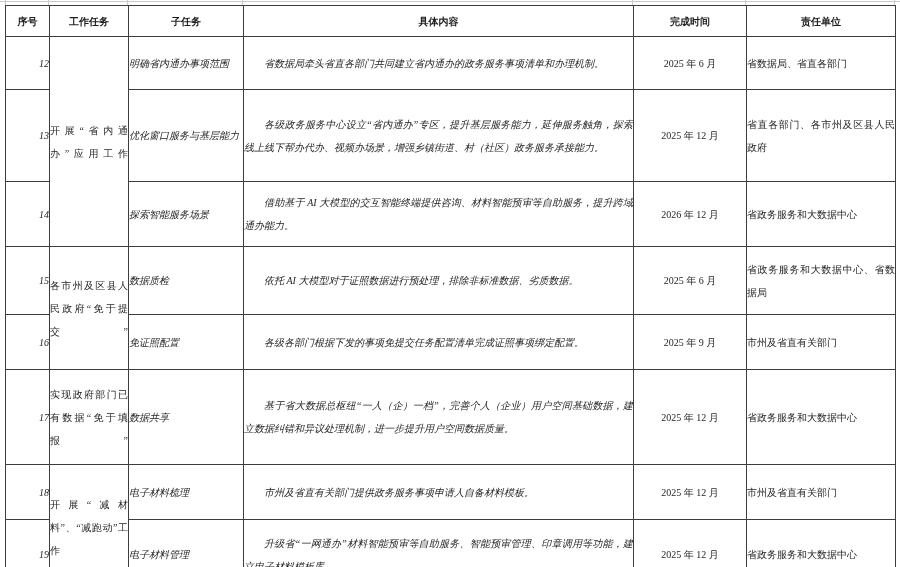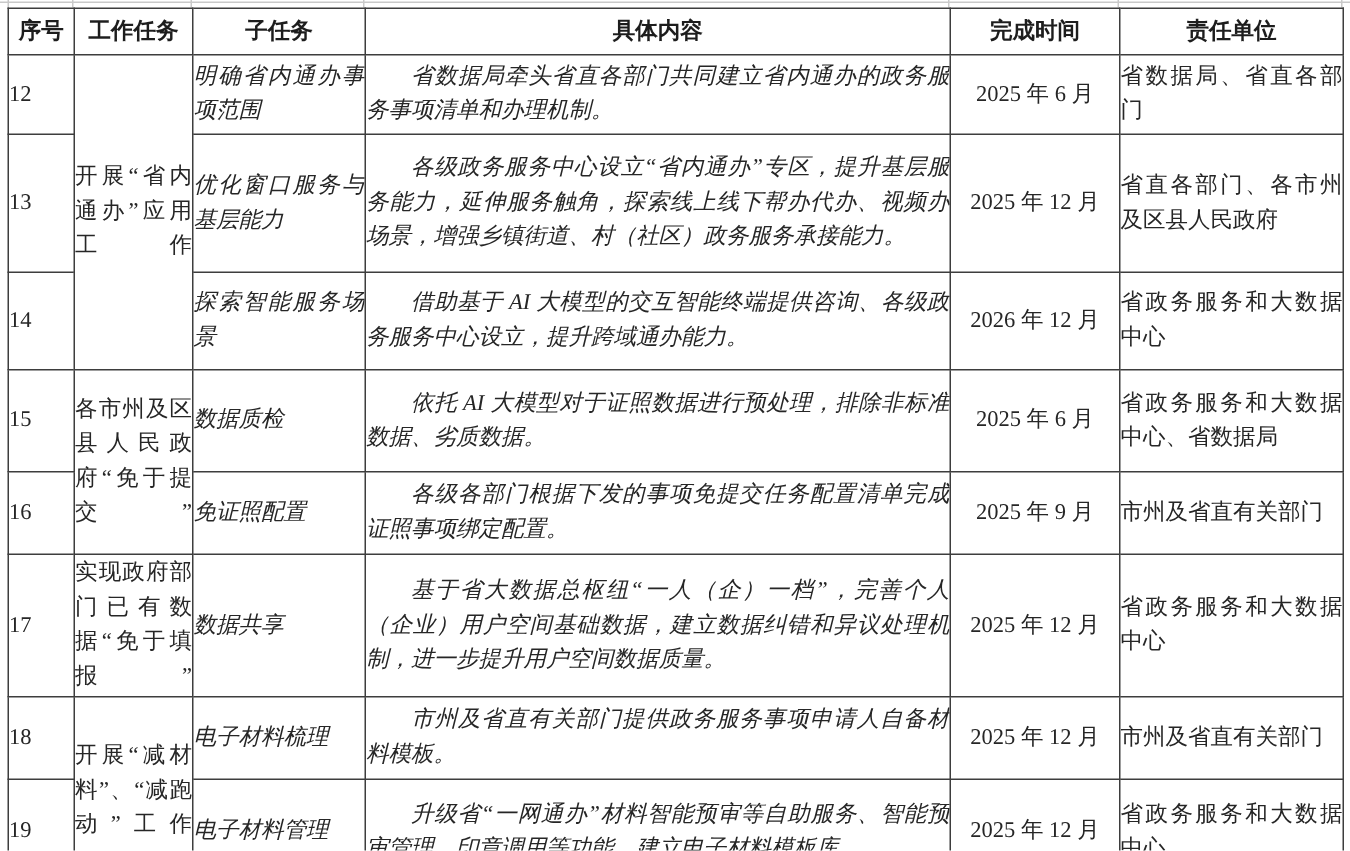--- a/index.html
+++ b/index.html
@@ -24,30 +24,30 @@
   }
 
   table.doc-table {
     position: absolute; left: 5px; top: 5px; width: 890px;
     border-collapse: collapse; table-layout: fixed;
   }
   .doc-table th, .doc-table td {
     border: 1px solid #3d3d3d;
     padding: 0;
     vertical-align: middle;
-    font-size: 15px;
+    font-size: 10px;
     line-height: 23px;
     overflow: hidden;
   }
   .doc-table th {
     font-weight: bold;
     text-align: center;
     color: #1d1d1d;
   }
-  .no-cell   { text-align: left; }
+  .no-cell   { text-align: right; font-style: italic; }
   .task-cell {
     text-align: justify; text-align-last: justify;
     padding: 0 7px;
   }
   .subtask-cell {
     text-align: justify;
     padding: 0 6px;
     font-style: italic;
   }
   .content-cell {
@@ -107,21 +107,21 @@
       <tr style="height:92px">
         <td class="no-cell">13</td>
         <td class="subtask-cell">优化窗口服务与基层能力</td>
         <td class="content-cell">各级政务服务中心设立“省内通办”专区，提升基层服务能力，延伸服务触角，探索线上线下帮办代办、视频办场景，增强乡镇街道、村（社区）政务服务承接能力。</td>
         <td class="time-cell">2025 年 12 月</td>
         <td class="unit-cell">省直各部门、各市州及区县人民政府</td>
       </tr>
       <tr style="height:65px">
         <td class="no-cell">14</td>
         <td class="subtask-cell">探索智能服务场景</td>
-        <td class="content-cell">借助基于 AI 大模型的交互智能终端提供咨询、各级政务服务中心设立，提升跨域通办能力。</td>
+        <td class="content-cell">借助基于 AI 大模型的交互智能终端提供咨询、材料智能预审等自助服务，提升跨域通办能力。</td>
         <td class="time-cell">2026 年 12 月</td>
         <td class="unit-cell">省政务服务和大数据中心</td>
       </tr>
       <tr style="height:68px">
         <td class="no-cell">15</td>
         <td class="task-cell" rowspan="2">各市州及区县人民政府“免于提交”</td>
         <td class="subtask-cell">数据质检</td>
         <td class="content-cell">依托 AI 大模型对于证照数据进行预处理，排除非标准数据、劣质数据。</td>
         <td class="time-cell">2025 年 6 月</td>
         <td class="unit-cell">省政务服务和大数据中心、省数据局</td>

